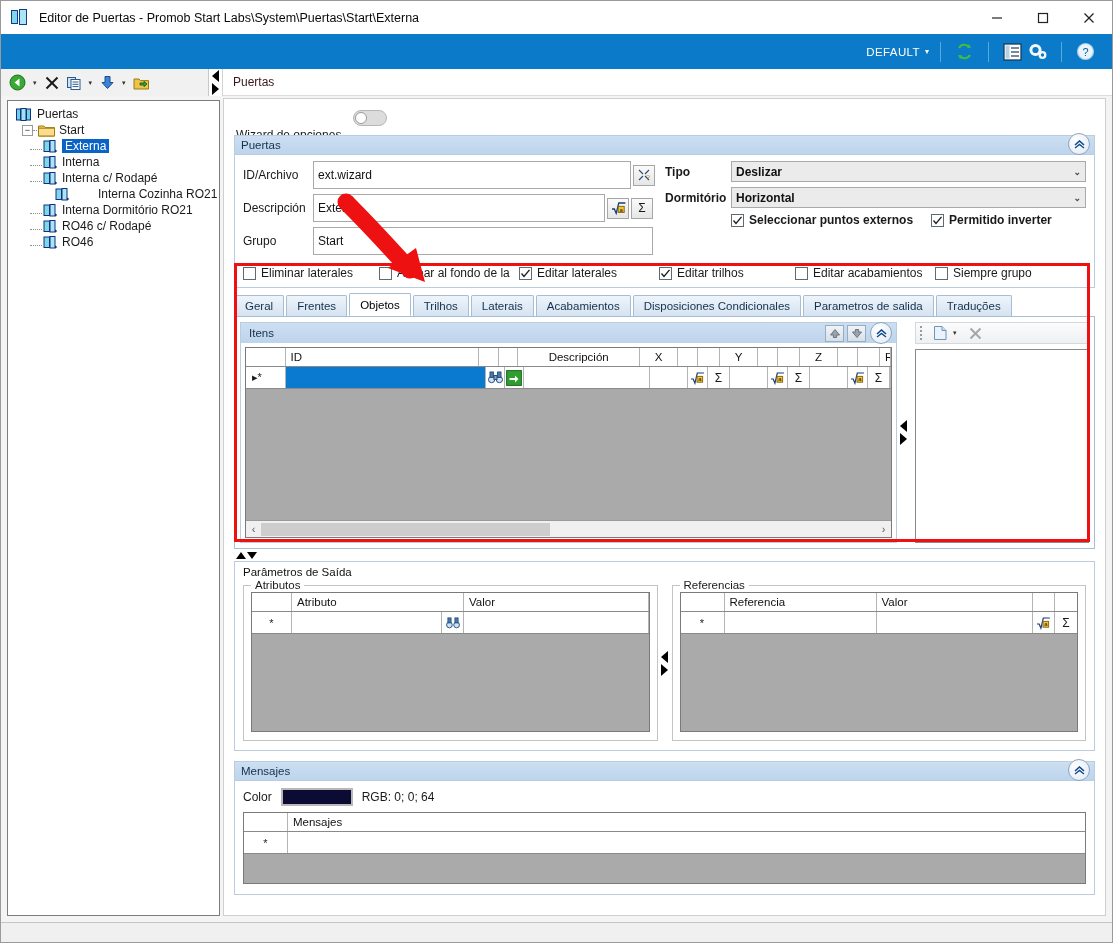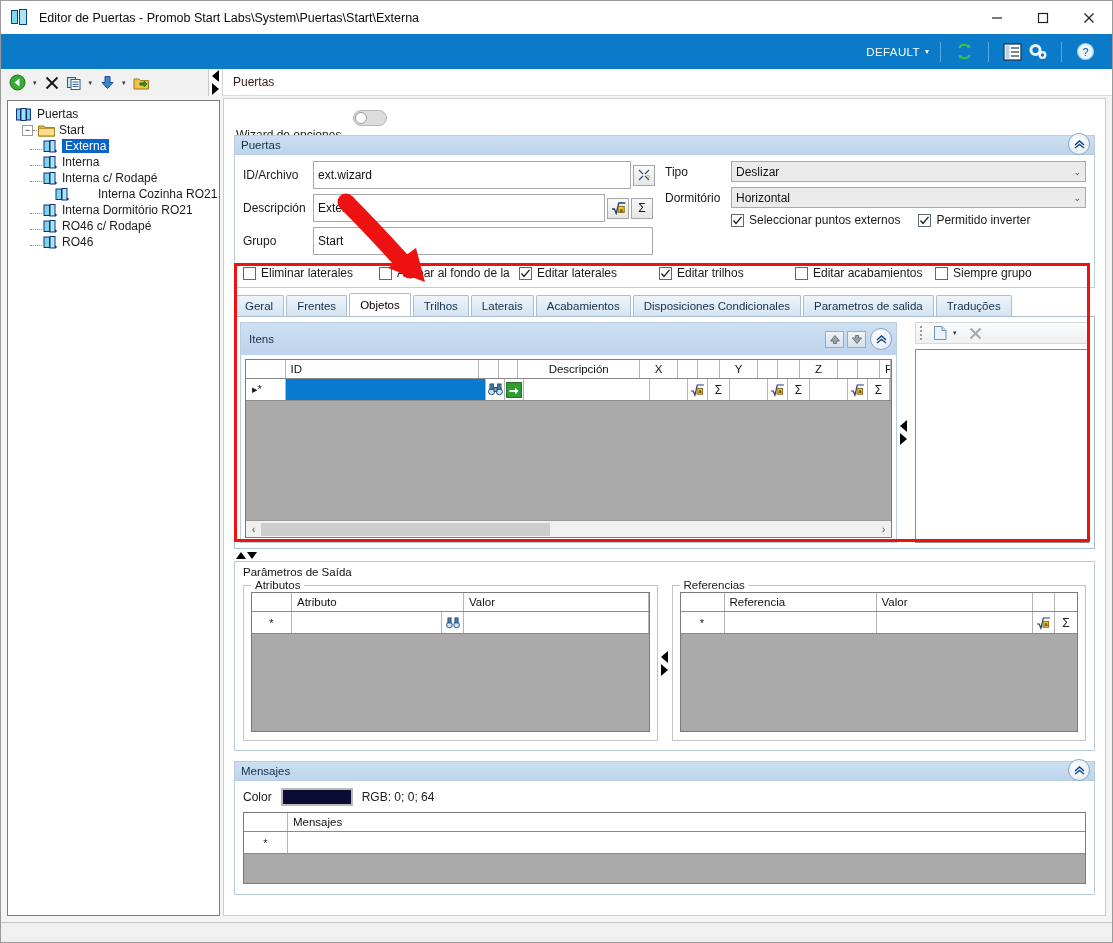--- a/index.html
+++ b/index.html
@@ -128,21 +128,21 @@
     height:21px; padding:0 10px; display:flex; align-items:center; font-size:11.5px;
     background:linear-gradient(#eef4fa,#d5e3f1); border:1px solid #a7bdd2; border-bottom:none;
     margin-right:2px; color:#13304d; cursor:pointer; border-radius:2px 2px 0 0;
   }
   .tab.active { background:#fff; height:23px; color:#000; position:relative; z-index:2; border-bottom:1px solid #fff; }
 
   
   .tabpane { border:1px solid #a7bdd2; border-top:none; background:#fff; padding:5px; display:flex; min-height:0; }
   .itens-box { flex:1; border:1px solid #b8cde0; display:flex; flex-direction:column; min-width:0; }
   .itens-head {
-    height:32px; background:linear-gradient(#cddff1,#bdd4ec); display:flex; align-items:center;
+    height:20px; background:linear-gradient(#cddff1,#bdd4ec); display:flex; align-items:center;
     padding:0 4px 0 8px; font-size:11.5px; color:#14304d; position:relative;
   }
   .sq-btn {
     width:19px; height:17px; border:1px solid #97adc2; background:linear-gradient(#f0f4f8,#d6e0ea);
     display:flex; align-items:center; justify-content:center; margin-left:3px; cursor:pointer;
   }
   .grid-wrap { flex:1; border:1px solid #7a7a7a; margin:4px; background:#aaaaaa; display:flex; flex-direction:column; min-height:0; }
   .ghdr { display:flex; height:19px; background:#fff; border-bottom:1px solid #8a8a8a; }
   .gc { border-right:1px solid #b4b4b4; display:flex; align-items:center; padding:0 5px; font-size:11.5px; color:#111; overflow:hidden; white-space:nowrap; }
   .grow { display:flex; height:22px; background:#fff; border-bottom:1px solid #8a8a8a; }
@@ -447,21 +447,21 @@
                       </svg>
                   </span>
                   <span class="sbtn" style="margin-left:2px;">Σ</span>
                 </div>
                 <div class="frow">
                   <span class="flabel" style="width:70px;">Grupo</span>
                   <span class="tin" style="width:340px;">Start</span>
                 </div>
               </div>
 
-              <div style="flex:1;min-width:0;padding-left:10px;">
+              <div style="flex:1;min-width:0;padding-left:10px;font-weight:bold;">
                 <div class="frow">
                   <span class="flabel" style="width:66px;">Tipo</span>
                   <span class="combo" style="flex:1;">
                     <span class="cv">Deslizar</span>
                     <span class="carr">⌄</span>
                   </span>
                 </div>
                 <div class="frow">
                   <span class="flabel" style="width:66px;">Dormitório</span>
                   <span class="combo" style="flex:1;">

